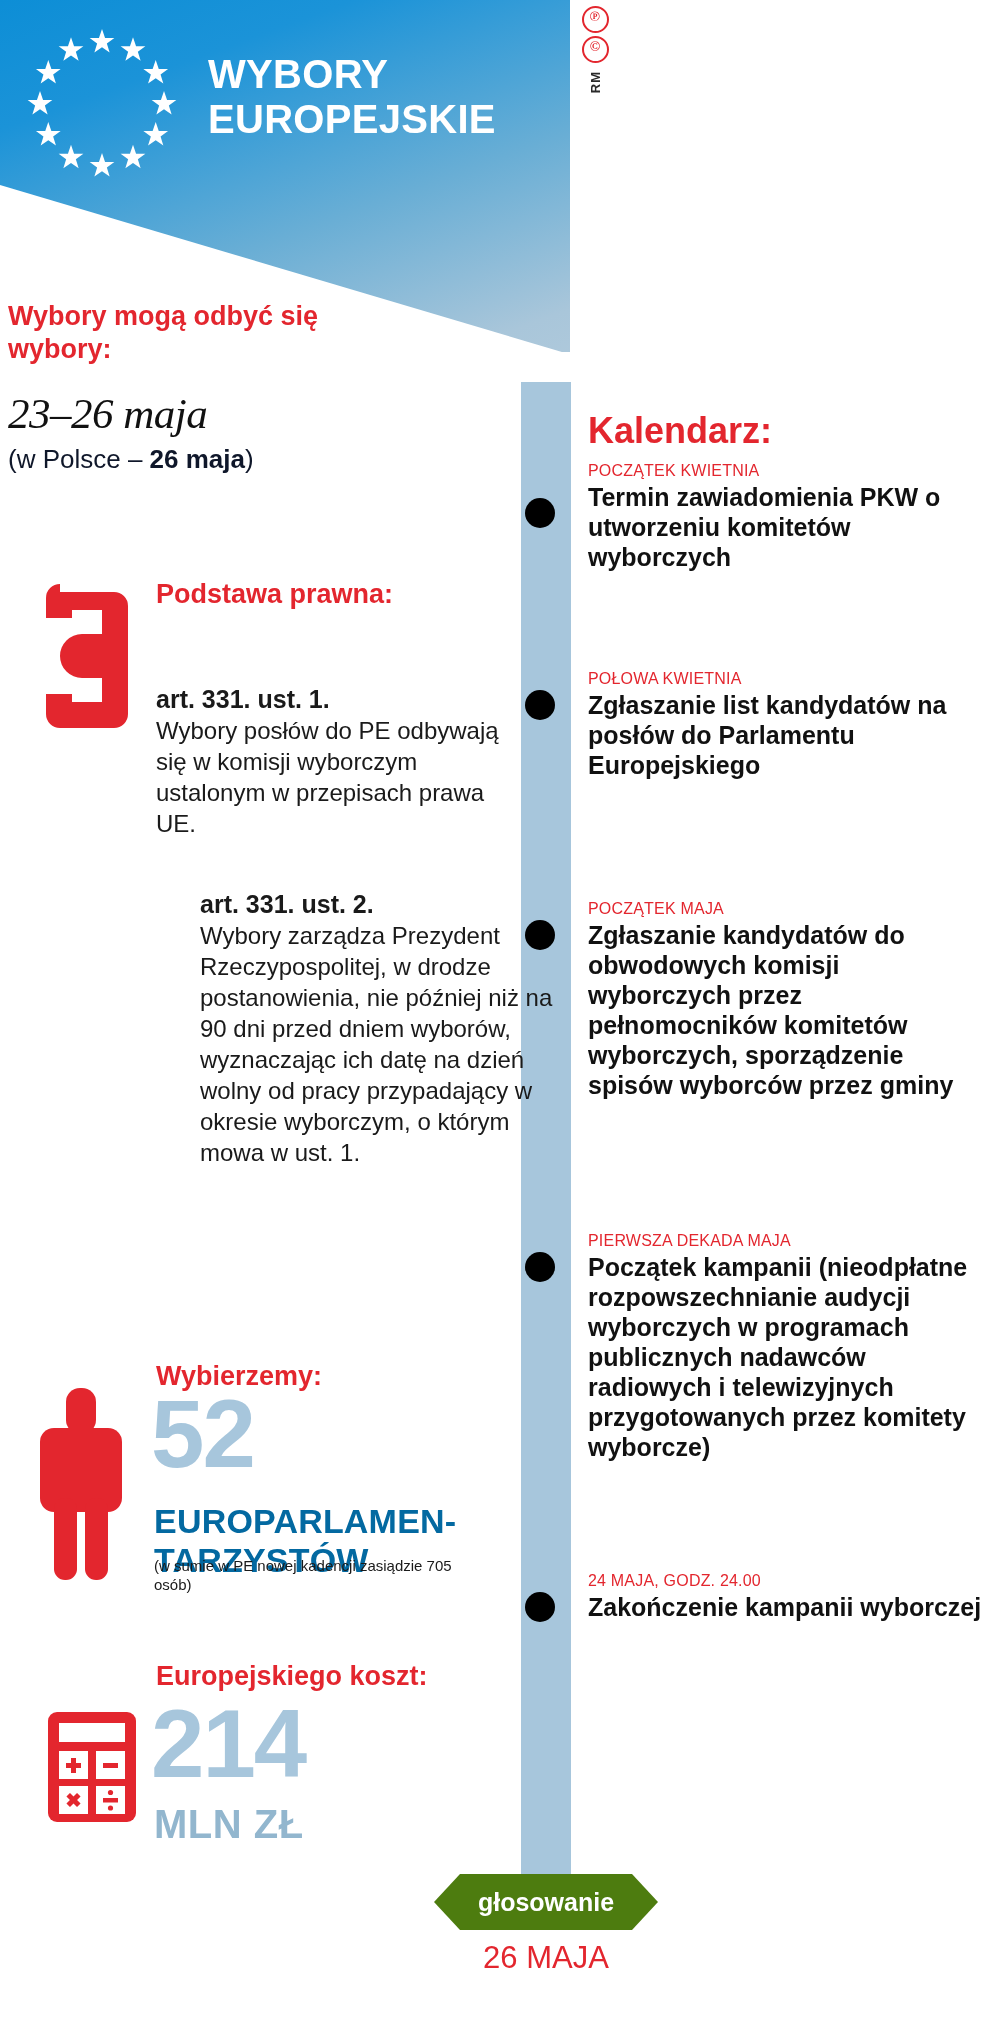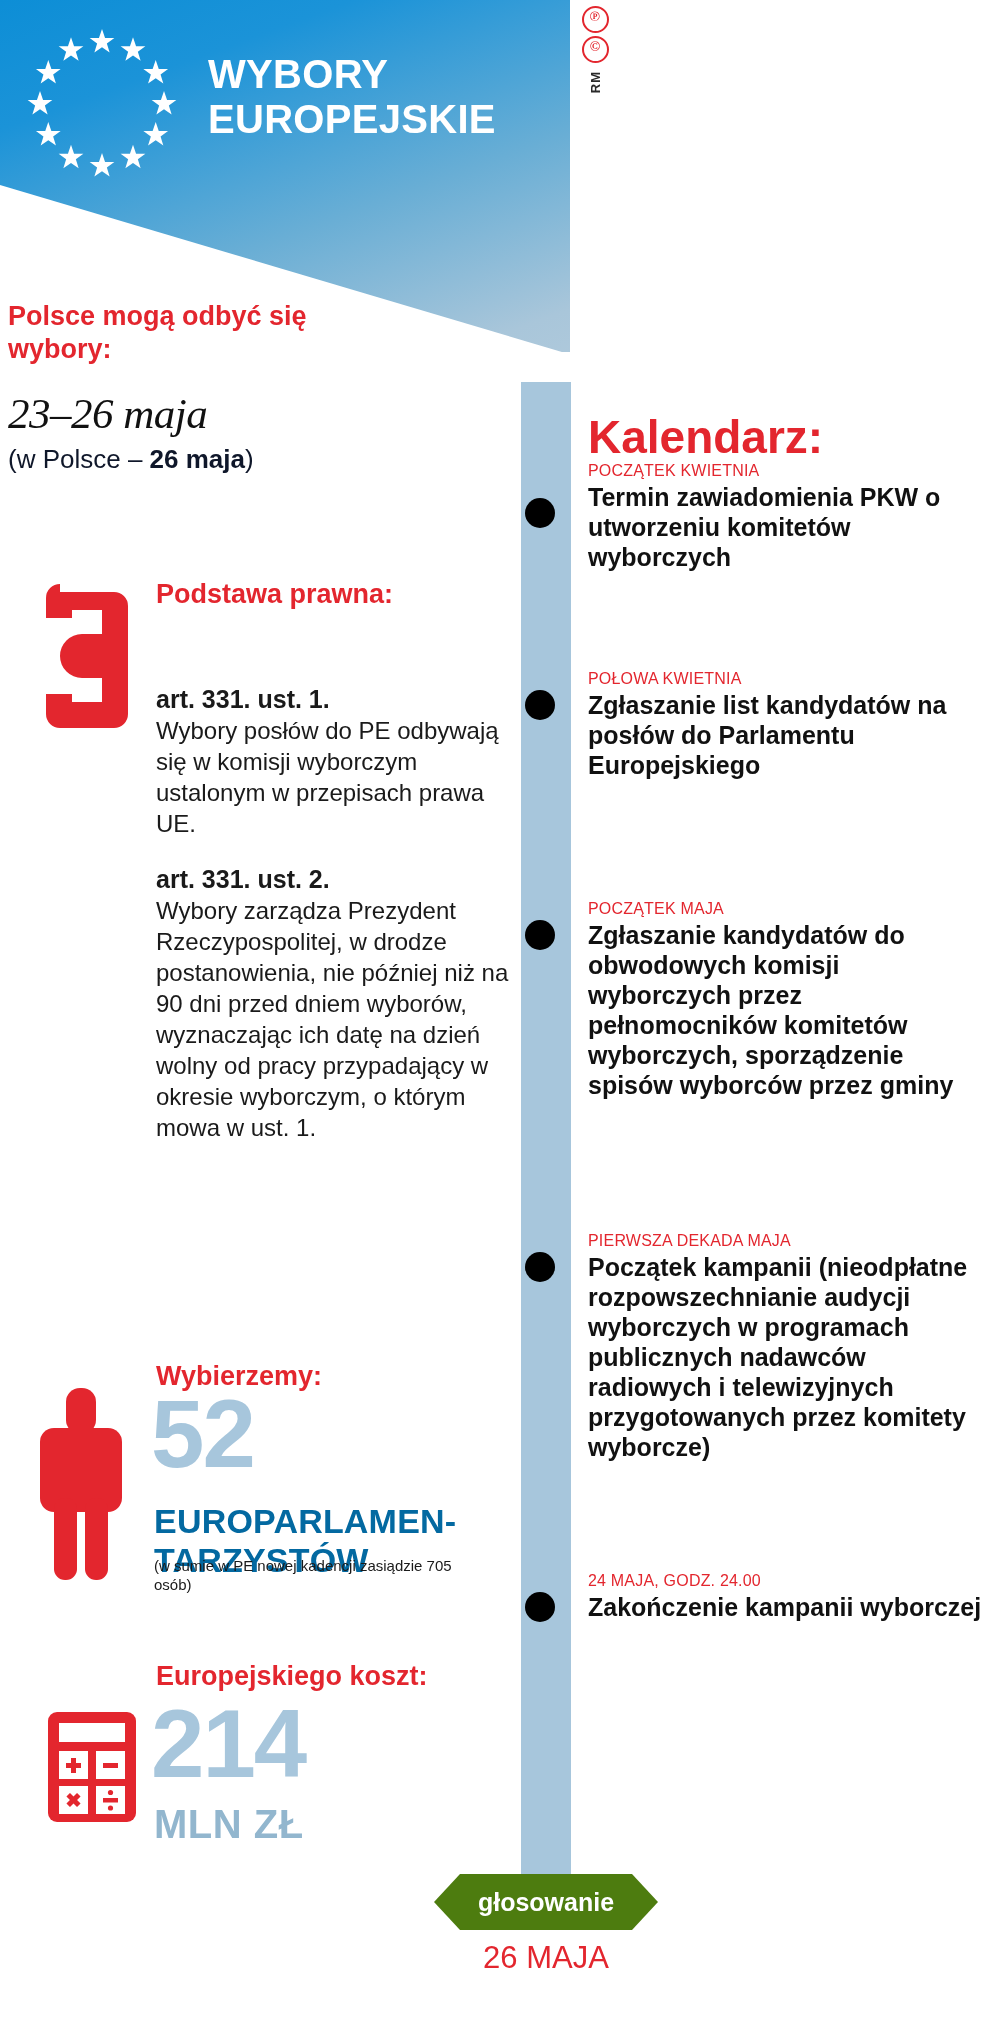--- a/index.html
+++ b/index.html
@@ -154,21 +154,21 @@
     line-height: 1.29;
     color: #1a1a1a;
   }
   .art-block .art-title {
     font-weight: bold;
     font-size: 25px;
     display: block;
     margin-bottom: 1px;
   }
   #art1 { top: 105px; }
-  #art2 { top: 285px; }
+  #art2 { top: 310px; margin-left: 44px; }
 
   
   #mep-block { position: absolute; left: 8px; top: 1060px; width: 500px; }
   #person-icon {
     position: absolute;
     left: 32px; top: 28px;
     width: 82px; height: 192px;
   }
   #mep-head { position: absolute; left: 148px; top: 0; width: 300px; }
   #mep-number {
@@ -227,21 +227,21 @@
 
   
   #cal-col {
     position: absolute;
     left: 588px; top: 410px;
     width: 400px;
   }
   #cal-title {
     color: #e3262e;
     font-weight: bold;
-    font-size: 46px;
+    font-size: 36px;
     margin-bottom: 6px;
   }
   .cal-item { position: absolute; left: 0; width: 400px; }
   .cal-date {
     color: #e3262e;
     font-size: 16px;
     font-weight: normal;
     line-height: 1.14;
     letter-spacing: 0.2px;
   }
@@ -343,21 +343,21 @@
   <div id="timeline-bar"></div>
   <div class="tl-dot" style="top:498px"></div>
   <div class="tl-dot" style="top:690px"></div>
   <div class="tl-dot" style="top:920px"></div>
   <div class="tl-dot" style="top:1252px"></div>
   <div class="tl-dot" style="top:1592px"></div>
 
   <div id="left-col">
 
     <div id="when-block">
-      <div class="red-head">Polsce mogą odbyć się wybory:</div>
+      <div class="red-head">Wybory mogą odbyć się wybory:</div>
       <div id="when-date">23–26 maja</div>
       <div id="when-note"><span>(w Polsce – </span><b>26 maja</b><span>)</span></div>
     </div>
 
     <div id="legal-block">
       <svg id="para-icon" viewBox="0 0 82 160">
         <path fill="#e3262e" d="M14 8 h54 a14 14 0 0 1 14 14 v32 a22 22 0 0 1 0 44 v32 a14 14 0 0 1 -14 14 h-54 a14 14 0 0 1 -14 -14 v-20 h26 v8 h30 v-24 h-20 a22 22 0 0 1 0 -44 h20 v-24 h-30 v8 h-26 v-20 a14 14 0 0 1 14 -14 z"></path>
       </svg>
       <div id="legal-head" class="red-head">Podstawa prawna:</div>
       <div id="art1" class="art-block">

